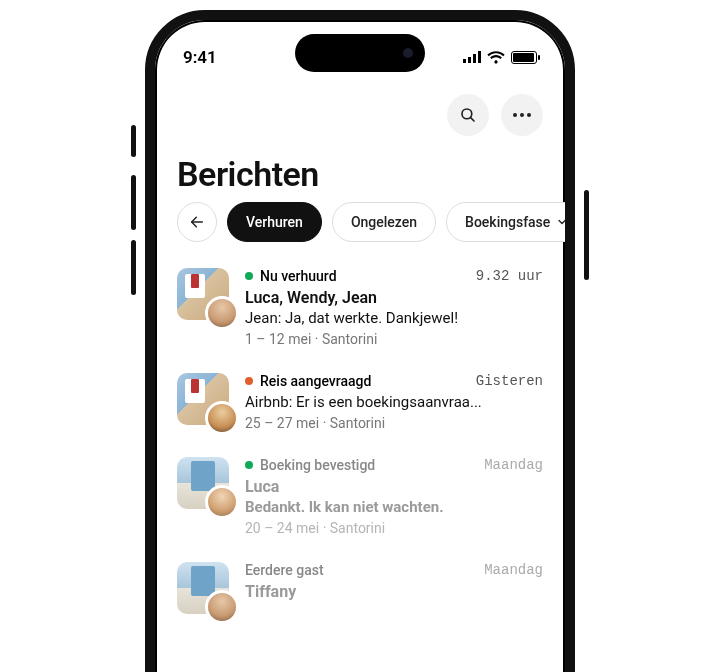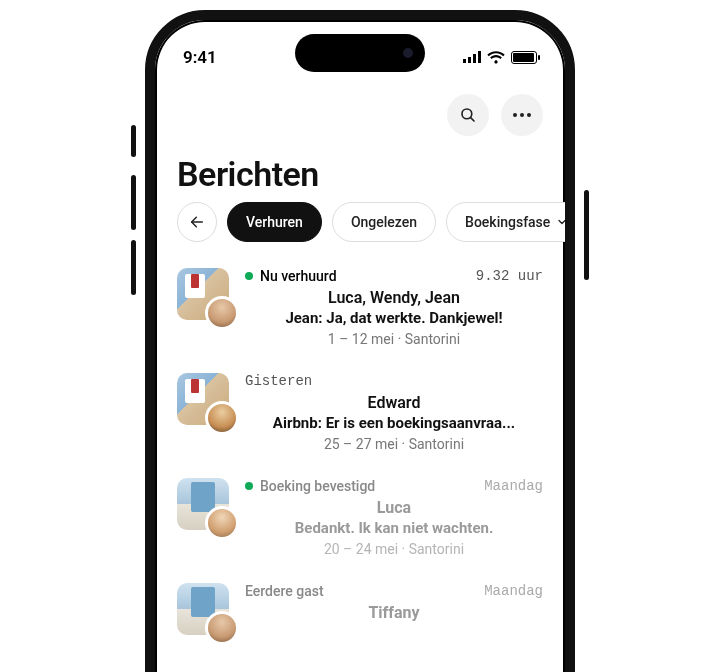--- a/index.html
+++ b/index.html
@@ -97,21 +97,21 @@
   .chip {
     height:40px; padding:18px 18px; border-radius:20px;
     border:1px solid #ddd; background:#fff; color:#222;
     font-size:14px; font-weight:500;
     display:flex; align-items:center; gap:6px; cursor:pointer; white-space:nowrap;
   }
   .chip.active { background:#111; border-color:#111; color:#fff; }
 
   
   .list { display:flex; flex-direction:column; gap:26px; }
-  .row { display:flex; gap:16px; cursor:pointer;text-align:center; }
+  .row { display:flex; gap:16px; cursor:pointer; }
   .row.dim { color:#888; }
   .thumb {
     width:52px; height:52px; border-radius:10px; flex-shrink:0; position:relative;
     background:linear-gradient(135deg,#a9c7e0 0%,#8bb4d6 40%,#d9c2a0 40%,#c9a97a 100%);
   }
   .thumb.blue { background:linear-gradient(180deg,#cfe2f0 0%,#a8c5db 50%,#e8e4da 50%,#d7d0c2 100%); }
   .thumb::before{
     content:"";position:absolute;left:8px;top:6px;width:20px;height:24px;background:#fff;border-radius:2px;
   }
   .thumb::after{
@@ -130,21 +130,21 @@
 
   .content { flex:1; min-width:0; }
   .line1 { display:flex; align-items:center; justify-content:space-between; margin-bottom:4px; }
   .status-pill { display:flex; align-items:center; gap:7px; font-size:14px; font-weight:500; }
   .status-pill .dot{width:8px;height:8px;border-radius:50%;}
   .dot.green{background:#0fa958;}
   .dot.orange{background:#e05f2c;}
   .time { font-size:14px; color:#555;font-family:Liberation Mono, monospace; }
   .row.dim .time{color:#aaa;margin-left:15px;}
   .names { font-size:16px; font-weight:600; color:#111; margin-bottom:2px; white-space:nowrap; overflow:hidden; text-overflow:ellipsis;}
-  .preview { font-size:15px; font-weight:700; color:#111; margin-bottom:4px; white-space:nowrap; overflow:hidden; text-overflow:ellipsis;}
+  .preview { font-size:15px; font-weight:400; color:#111; margin-bottom:4px; white-space:nowrap; overflow:hidden; text-overflow:ellipsis;}
   .row.dim .names, .row.dim .preview { color:#9a9a9a; font-weight:700; }
   .meta { font-size:14px; color:#777; }
   .row.dim .meta{color:#b5b5b5;}
 
   svg { display:block; }
 </style>
 </head>
 <body>
 
 <div style="position:relative">
@@ -233,23 +233,26 @@
               <div class="preview">Jean: Ja, dat werkte. Dankjewel!</div>
               <div class="meta">1 – 12 mei  · Santorini</div>
             </div>
           </div>
           <div class="row">
             <div class="thumb">
               <div class="avatar a2"></div>
             </div>
             <div class="content">
               <div class="line1">
+                <span class="status-pill">
+                  <span class="dot orange"></span>
+                  <span>Reis aangevraagd</span>
+                </span>
                 <span class="time">Gisteren</span>
               </div>
-              <div class="names">Edward</div>
               <div class="preview">Airbnb: Er is een boekingsaanvraa...</div>
               <div class="meta">25 – 27 mei · Santorini</div>
             </div>
           </div>
           <div class="row dim">
             <div class="thumb blue">
               <div class="avatar a3"></div>
             </div>
             <div class="content">
               <div class="line1">

